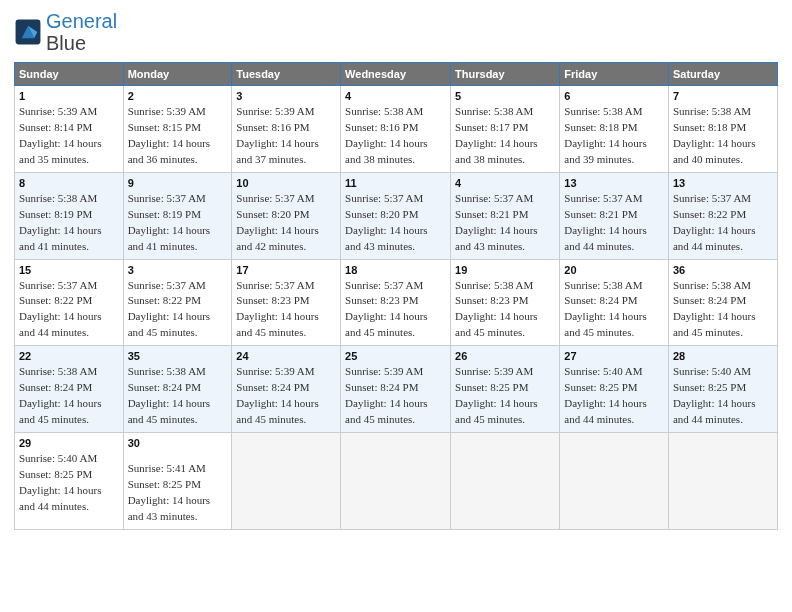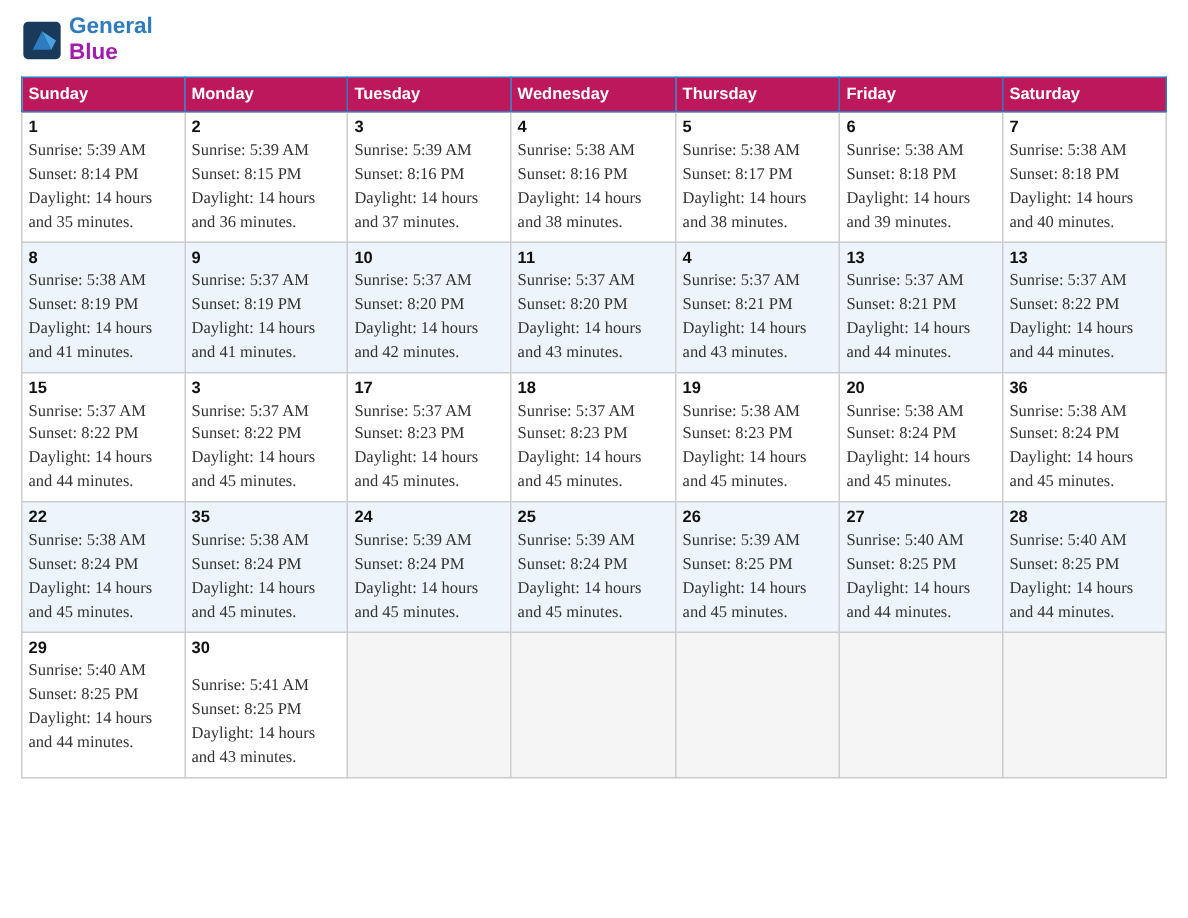--- a/index.html
+++ b/index.html
@@ -21,22 +21,22 @@
       justify-content: space-between;
       align-items: flex-start;
       margin-bottom: 8px;
     }
     .logo {
       display: flex;
       align-items: center;
       gap: 4px;
     }
     .logo-text {
-      font-size: 15px;
-      font-weight: bold;
+      font-size: 20px;
+      font-weight: normal;
       color: #1a3a5c;
       line-height: 1.1;
     }
     .logo-text span {
       color: #2e7bbf;
     }
     .logo-icon {
       width: 28px;
       height: 28px;
     }
@@ -51,21 +51,21 @@
     .subtitle {
       font-size: 13px;
       color: #555;
     }
     table {
       width: 100%;
       border-collapse: collapse;
       font-size: 9.5px;
     }
     thead tr th {
-      background: #be185d;
+      background: #737373;
       color: #fff;
       font-weight: bold;
       font-size: 11px;
       padding: 5px 4px;
       text-align: left;
       border: 1px solid #2e7bbf;
     }
     tbody tr td {
       border: 1px solid #ccc;
       vertical-align: top;
@@ -109,21 +109,21 @@
 <div class="page">
   <div class="header">
     <div class="logo">
       <svg class="logo-icon" viewBox="0 0 36 36">
         <rect x="2" y="2" width="32" height="32" rx="4" fill="#1a3a5c"></rect>
         <polygon points="10,26 18,10 26,26" fill="#2e7bbf"></polygon>
         <polygon points="18,10 30,18 26,26" fill="#4aa3e0"></polygon>
       </svg>
       <div class="logo-text">
         <div><span>General</span></div>
-        <div style="color:#a21caf;">Blue</div>
+        <div style="color:#404040;">Blue</div>
       </div>
     </div>
     <div class="title-block">
       <div class="month-title"></div>
       <div class="subtitle"></div>
     </div>
   </div>
 
   <table>
     <thead>

